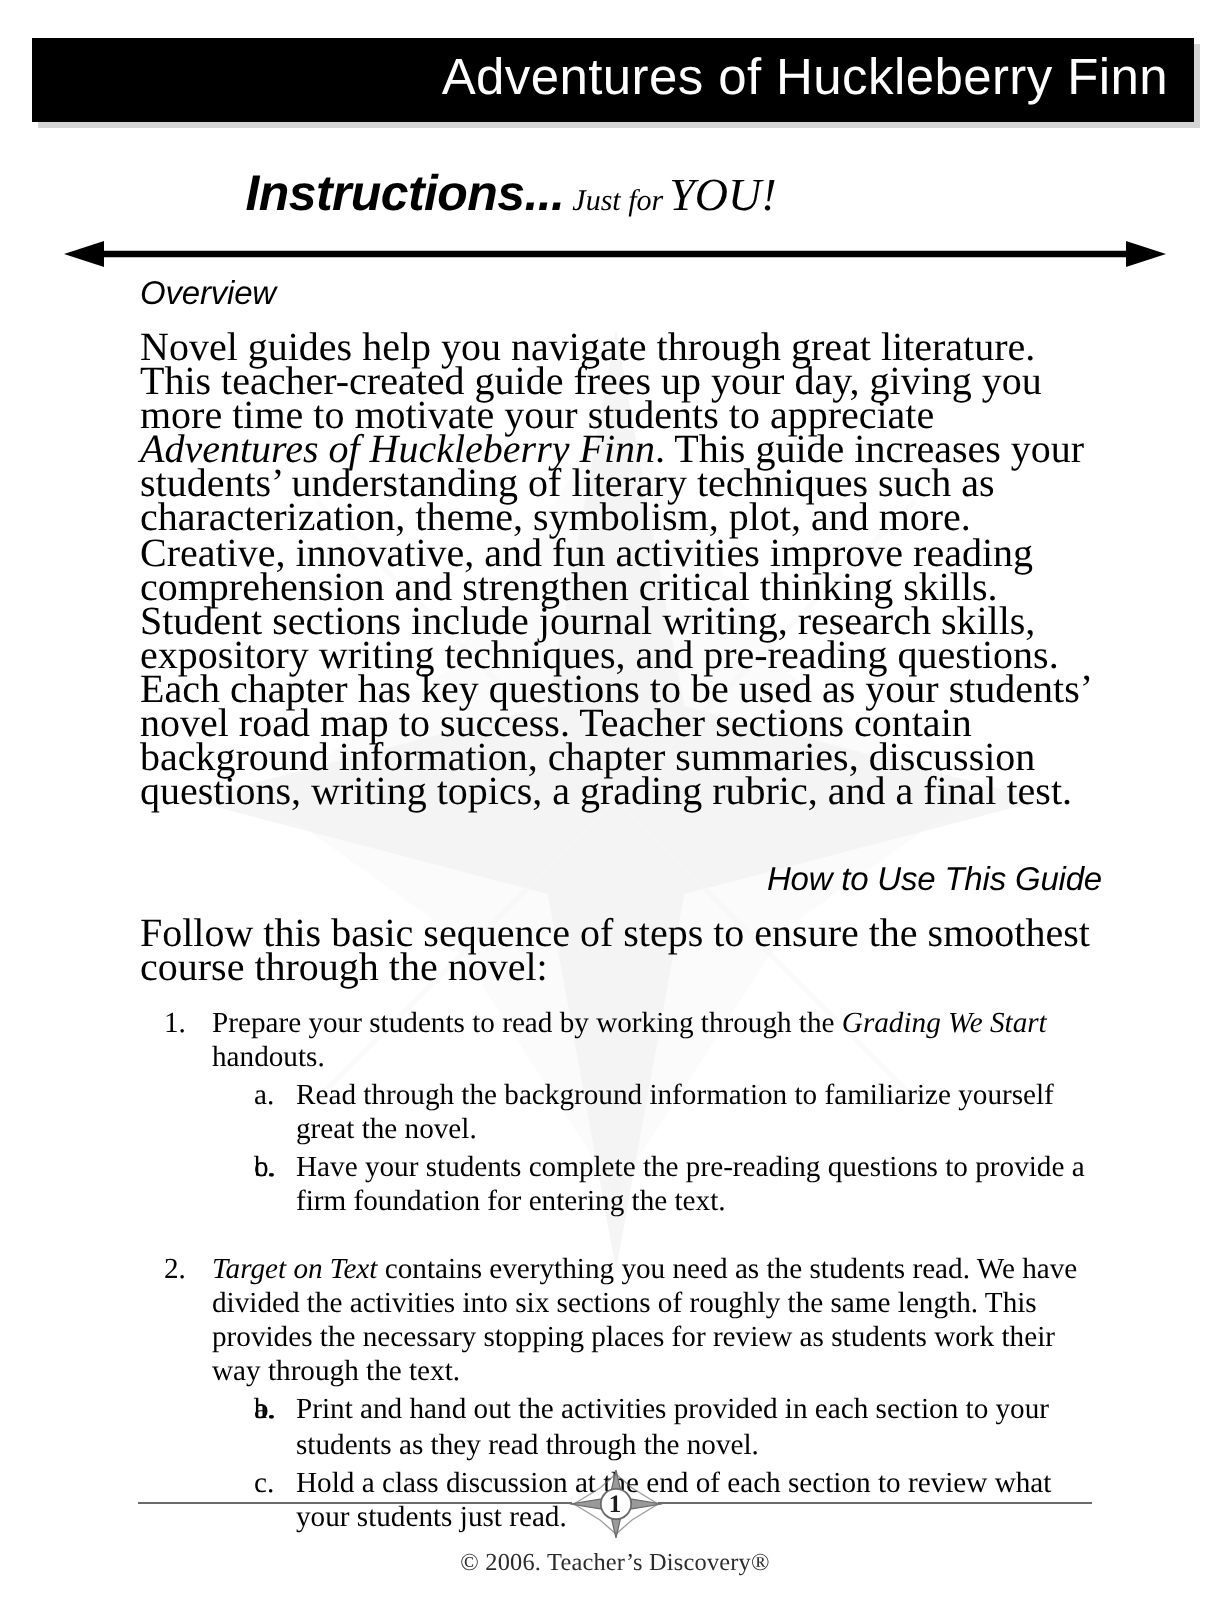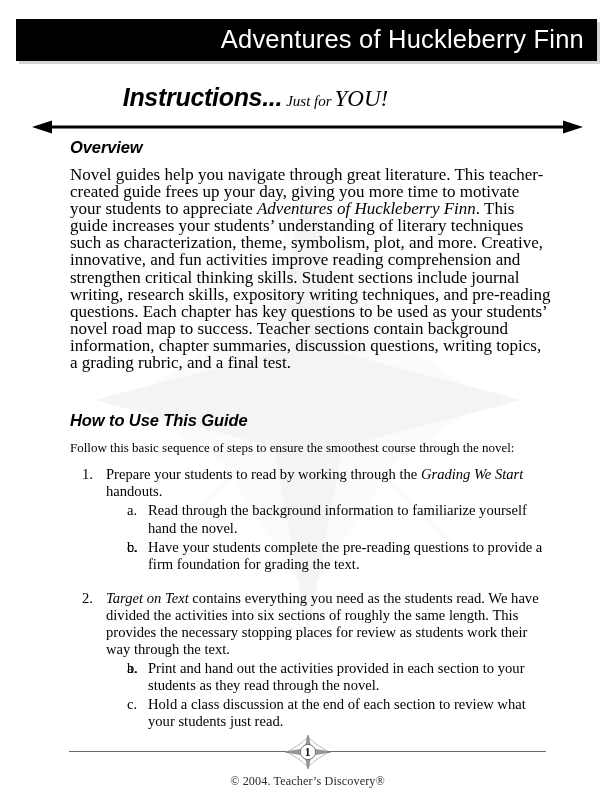--- a/index.html
+++ b/index.html
@@ -106,37 +106,38 @@
   .content {
     position: absolute;
     left: 70px;
     top: 138px;
     width: 481px;
   }
 
   h2.section-head {
     font-family: "Liberation Sans", "DejaVu Sans", sans-serif;
     font-style: italic;
-    font-weight: bold;
+    font-weight: normal;
     font-size: 16.5px;
     margin: 0 0 9px 0;
     letter-spacing: -0.1px;
   }
   h2.section-head.second {
-    margin-top: 40px;
+    margin-top: 26px;
+    text-align: right;
   }
 
   p.body {
-    font-size: 17px;
+    font-size: 20px;
     line-height: 17.1px;
     margin: 0;
     text-align: left;
   }
   p.lead {
-    font-size: 13px;
+    font-size: 20px;
     line-height: 17.1px;
     margin: 0 0 10px 0;
   }
 
   .ital { font-style: italic; }
 
   
   ol.steps {
     list-style: none;
     margin: 6px 0 0 0;
@@ -274,27 +275,27 @@
 
     <p class="lead">Follow this basic sequence of steps to ensure the smoothest course through the novel:</p>
 
     <ol class="steps">
 
       <li>
         <span class="marker">1.</span><span>Prepare your students to read by working through the </span><span class="ital">Grading We Start</span><span> handouts.</span>
 
         <ol class="substeps">
           <li>
-            <span class="marker">a.</span><span>Read through the background information to familiarize yourself hand the novel.</span>
+            <span class="marker">a.</span><span>Read through the background information to familiarize yourself great the novel.</span>
           </li>
           <li>
             <span class="marker">b.</span>
           </li>
           <li>
-            <span class="marker">c.</span><span>Have your students complete the pre-reading questions to provide a firm foundation for grading the text.</span>
+            <span class="marker">c.</span><span>Have your students complete the pre-reading questions to provide a firm foundation for entering the text.</span>
           </li>
         </ol>
       </li>
 
       <li>
         <span class="marker">2.</span><span></span><span class="ital">Target on Text</span><span> contains everything you need as the students read. We have divided the activities into six sections of roughly the same length. This provides the necessary stopping places for review as students work their way through the text.</span>
 
         <ol class="substeps">
           <li>
             <span class="marker">a.</span>
@@ -323,16 +324,16 @@
           </g>
           <g fill="none" stroke="#6b6b6b" stroke-width="0.7">
             <path d="M23 2 L31 9 L44 17 L31 25 L23 32 L15 25 L2 17 L15 9 Z" opacity="0.65"></path>
           </g>
           <circle cx="23" cy="17" r="7.6" fill="#ffffff" stroke="#6b6b6b" stroke-width="0.9"></circle>
         </svg>
         <div class="page-num">1</div>
       </div>
     </div>
 
-    <div class="copyright">© 2004. Teacher’s Discovery®</div>
+    <div class="copyright">© 2006. Teacher’s Discovery®</div>
   </div>
 
 </div>
 
 </body></html>

